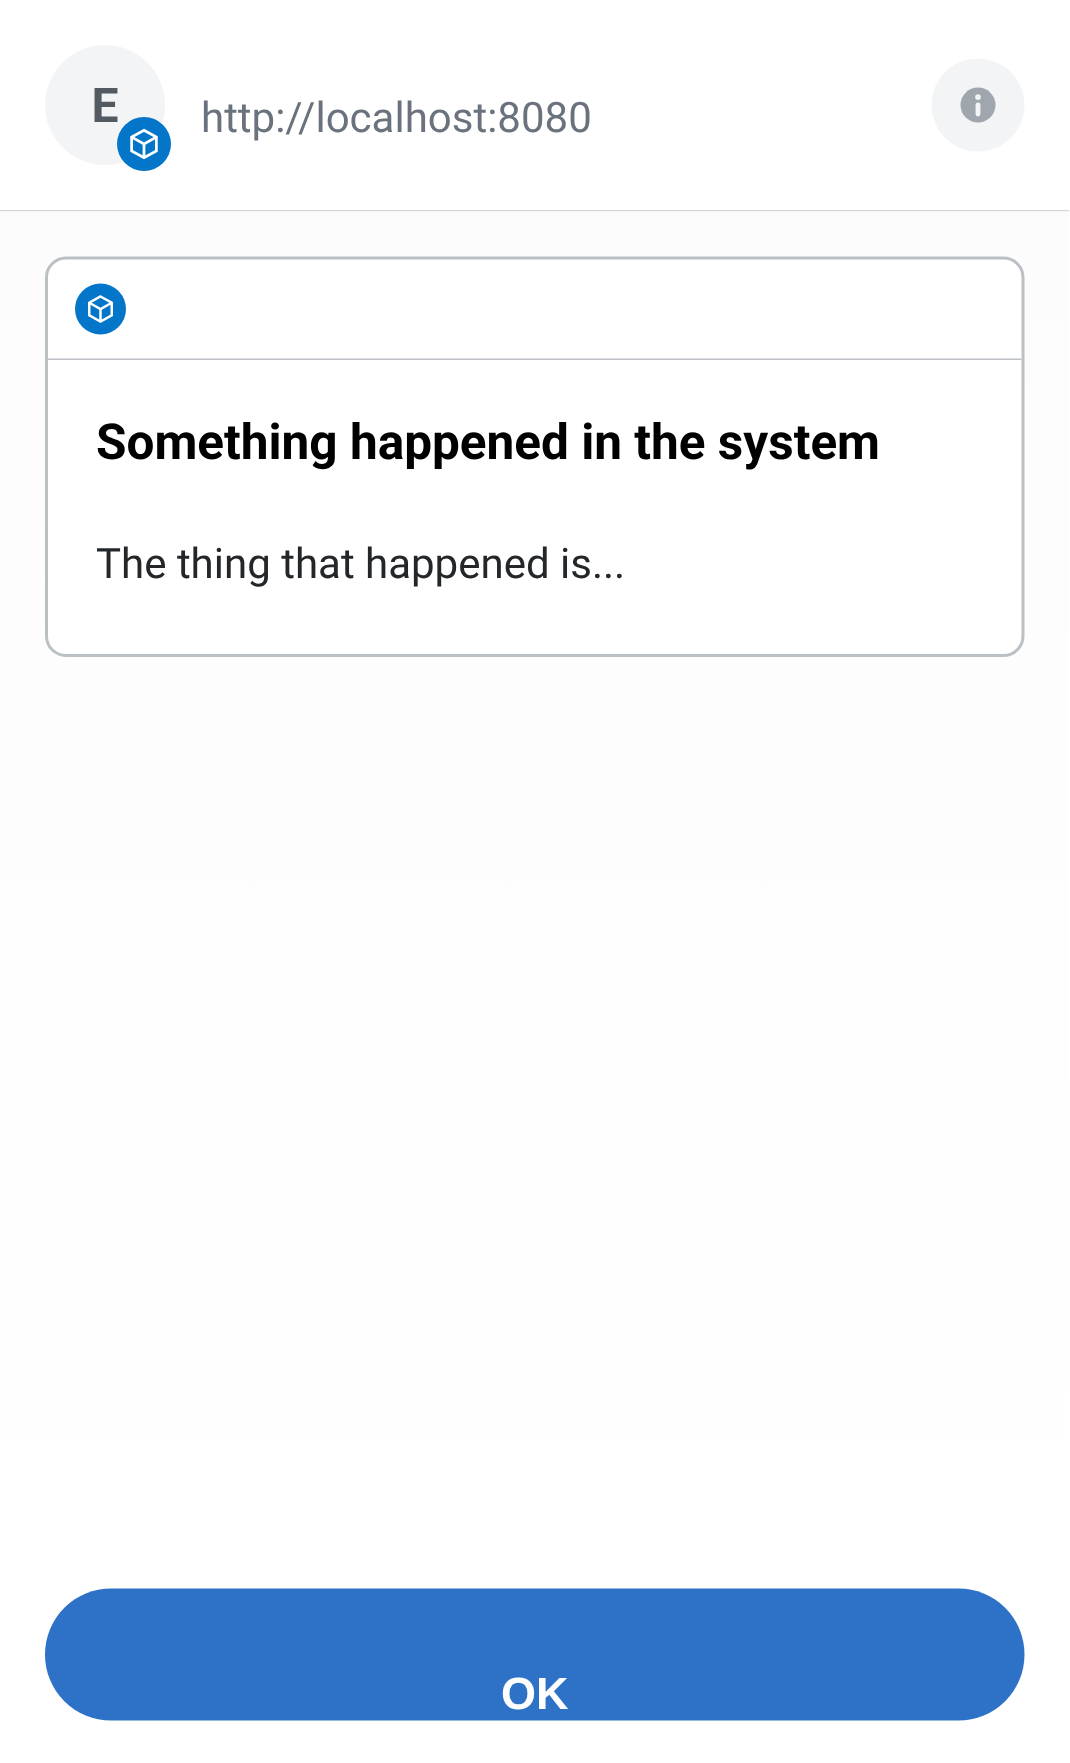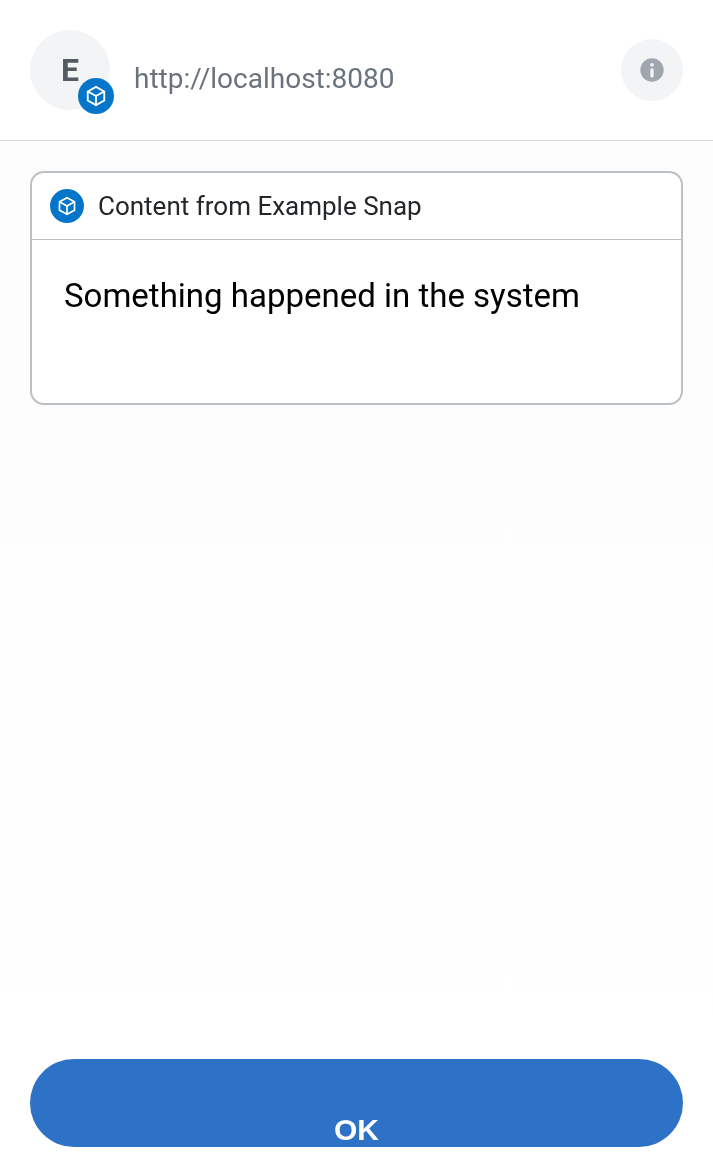--- a/index.html
+++ b/index.html
@@ -125,21 +125,21 @@
       font-size: 26px;
       color: #24272a;
     }
     
     .card-body {
       padding: 36px 32px 44px;
     }
     
     .card-title {
       font-size: 33px;
-      font-weight: 400;
+      font-weight: 700;
       color: #000;
       margin-bottom: 44px;
     }
     
     .card-desc {
       font-size: 28px;
       color: #24272a;
     }
     
     .footer {
@@ -193,24 +193,24 @@
 <div class="content">
   <div class="card">
     <div class="card-header">
       <div class="card-header-icon">
         <svg width="20" height="20" viewBox="0 0 24 24" fill="none">
           <path d="M12 2 L21 7 L21 17 L12 22 L3 17 L3 7 Z" stroke="#fff" stroke-width="2" fill="none"></path>
           <path d="M3 7 L12 12 L21 7" stroke="#fff" stroke-width="2" fill="none"></path>
           <path d="M12 12 L12 22" stroke="#fff" stroke-width="2" fill="none"></path>
         </svg>
       </div>
-      <div class="card-header-text">Content from Example Snap</div>
     </div>
     <div class="card-body">
       <div class="card-title">Something happened in the system</div>
+      <div class="card-desc">The thing that happened is...</div>
     </div>
   </div>
 </div>
 
 <div class="footer">
   <button class="ok-btn">
     <span>OK</span>
   </button>
 </div>
 

